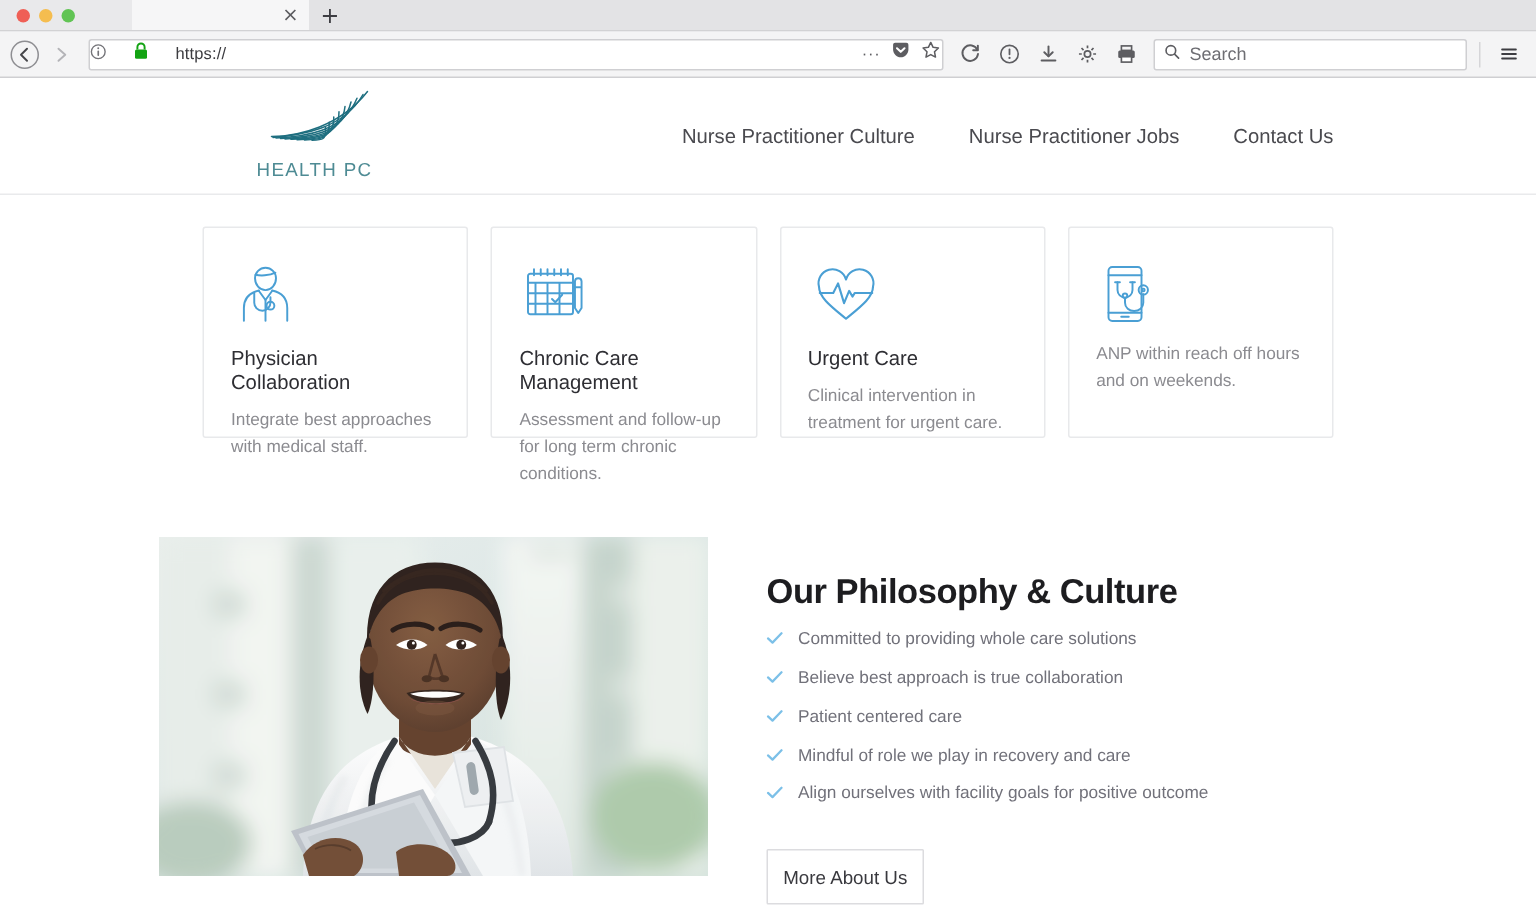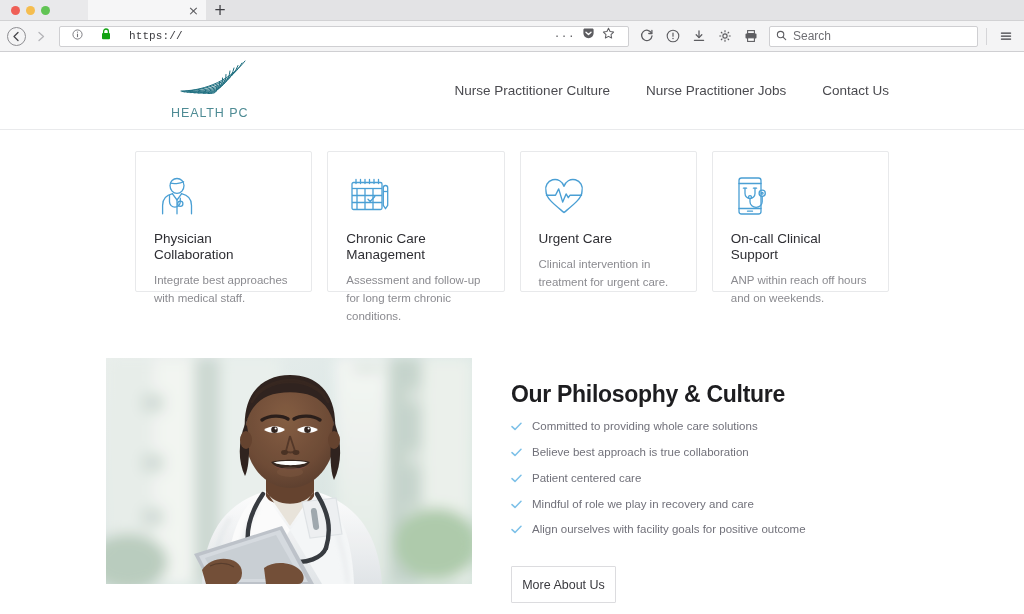--- a/index.html
+++ b/index.html
@@ -53,22 +53,22 @@
   }
   .navbtn.back {
     border: 1.2px solid #8e8e92; border-radius: 50%;
     width: 19px; height: 19px; color: #46464a;
   }
   .navbtn.fwd { color: #b4b4b8; }
 
   .urlbar {
     flex: 1 1 auto; height: 21px; background: #fff;
     border: 1px solid #cfcfd2; border-radius: 2px;
-    display: flex; align-items: center; padding: 0 12px; gap: 18px;
-    margin: 0 3px; min-width: 0; font-family: Liberation Mono, monospace;
+    display: flex; align-items: center; padding: 0 0; gap: 18px;
+    margin: 0 3px; min-width: 0;
   }
   .url-text {
     font-size: 11px; color: #3c3c40; letter-spacing: .1px;
     white-space: nowrap; overflow: hidden;
   }
   .urlbar-right { margin-left: auto; display: flex; align-items: center; gap: 7px; padding-right: 1px; }
   .dots-icon { font-size: 11px; color: #5d5d61; letter-spacing: .5px; line-height: 1; }
 
   .searchbar {
     width: 209px; height: 21px; background: #fff;
@@ -356,21 +356,20 @@
               <path d="M16.5 37.2h5"></path>
               <path d="M14 14.2v5.2a5 5 0 0 0 10 0v-5.2"></path>
               <path d="M12.4 14.2h3.2M22.4 14.2h3.2"></path>
               <path d="M19 24.4v3.4c0 3.3 2.8 5.6 6.1 5.6 3.3 0 6.1-2.4 6.1-5.6v-5.6"></path>
               <circle cx="31.2" cy="19.3" r="3.1"></circle>
               <circle cx="31.2" cy="19.3" r=".9"></circle>
               <circle cx="19" cy="23.2" r="1.5"></circle>
             </g>
           </svg>
         </div>
-        <div class="card-title">On-call Clinical Support</div>
         <div class="card-desc">ANP within reach off hours and on weekends.</div>
       </div>
     </div>
 
     <div class="philosophy">
 
       <div class="photo">
         <svg viewBox="0 0 366 226" preserveAspectRatio="xMidYMid slice">
           <defs>
             <linearGradient id="bgGrad" x1="0" y1="0" x2="1" y2="1">

